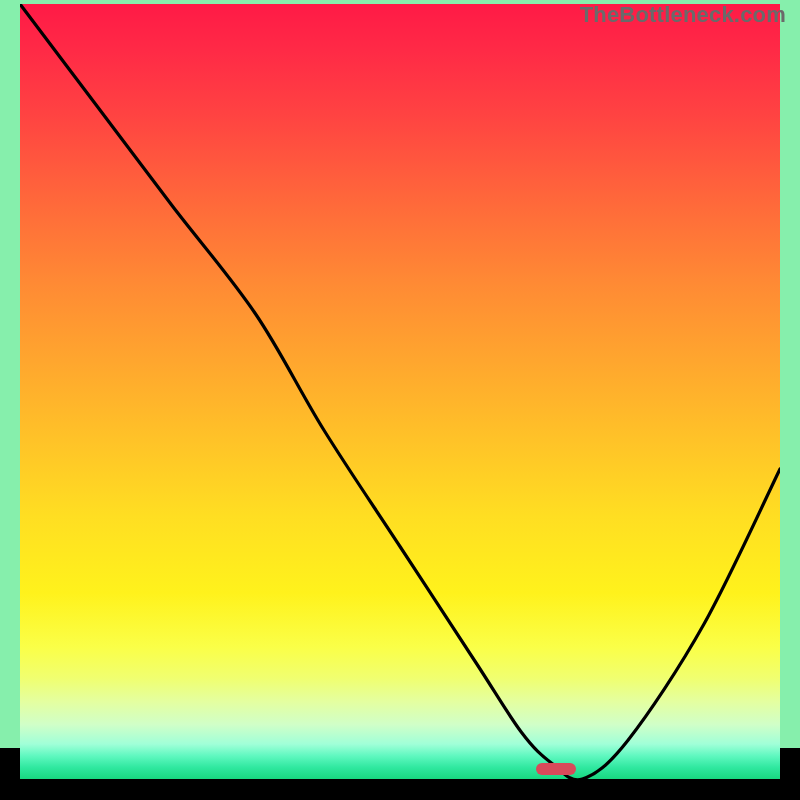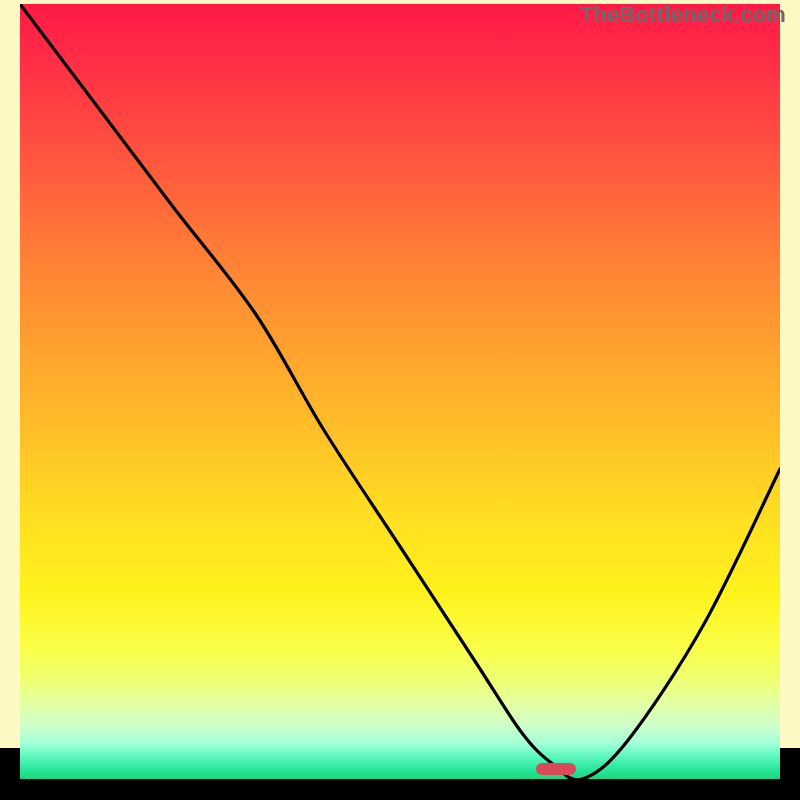--- a/index.html
+++ b/index.html
@@ -1,21 +1,21 @@
 <!DOCTYPE html>
 <html><head>
 <meta charset="utf-8">
 <style>
   * { margin: 0; padding: 0; box-sizing: border-box; }
   html, body { width: 800px; height: 800px; overflow: hidden; background: #000; }
   .chart-container {
     position: relative;
     width: 800px;
     height: 748px;
-    background: #fef9c3;
+    background: #86efac;
   }
   .plot-area {
     position: absolute;
     left: 20px;
     top: 4px;
     width: 760px;
     height: 775px;
     background: linear-gradient(to bottom,
       #ff1a46 0%,
       #ff2a46 6%,

